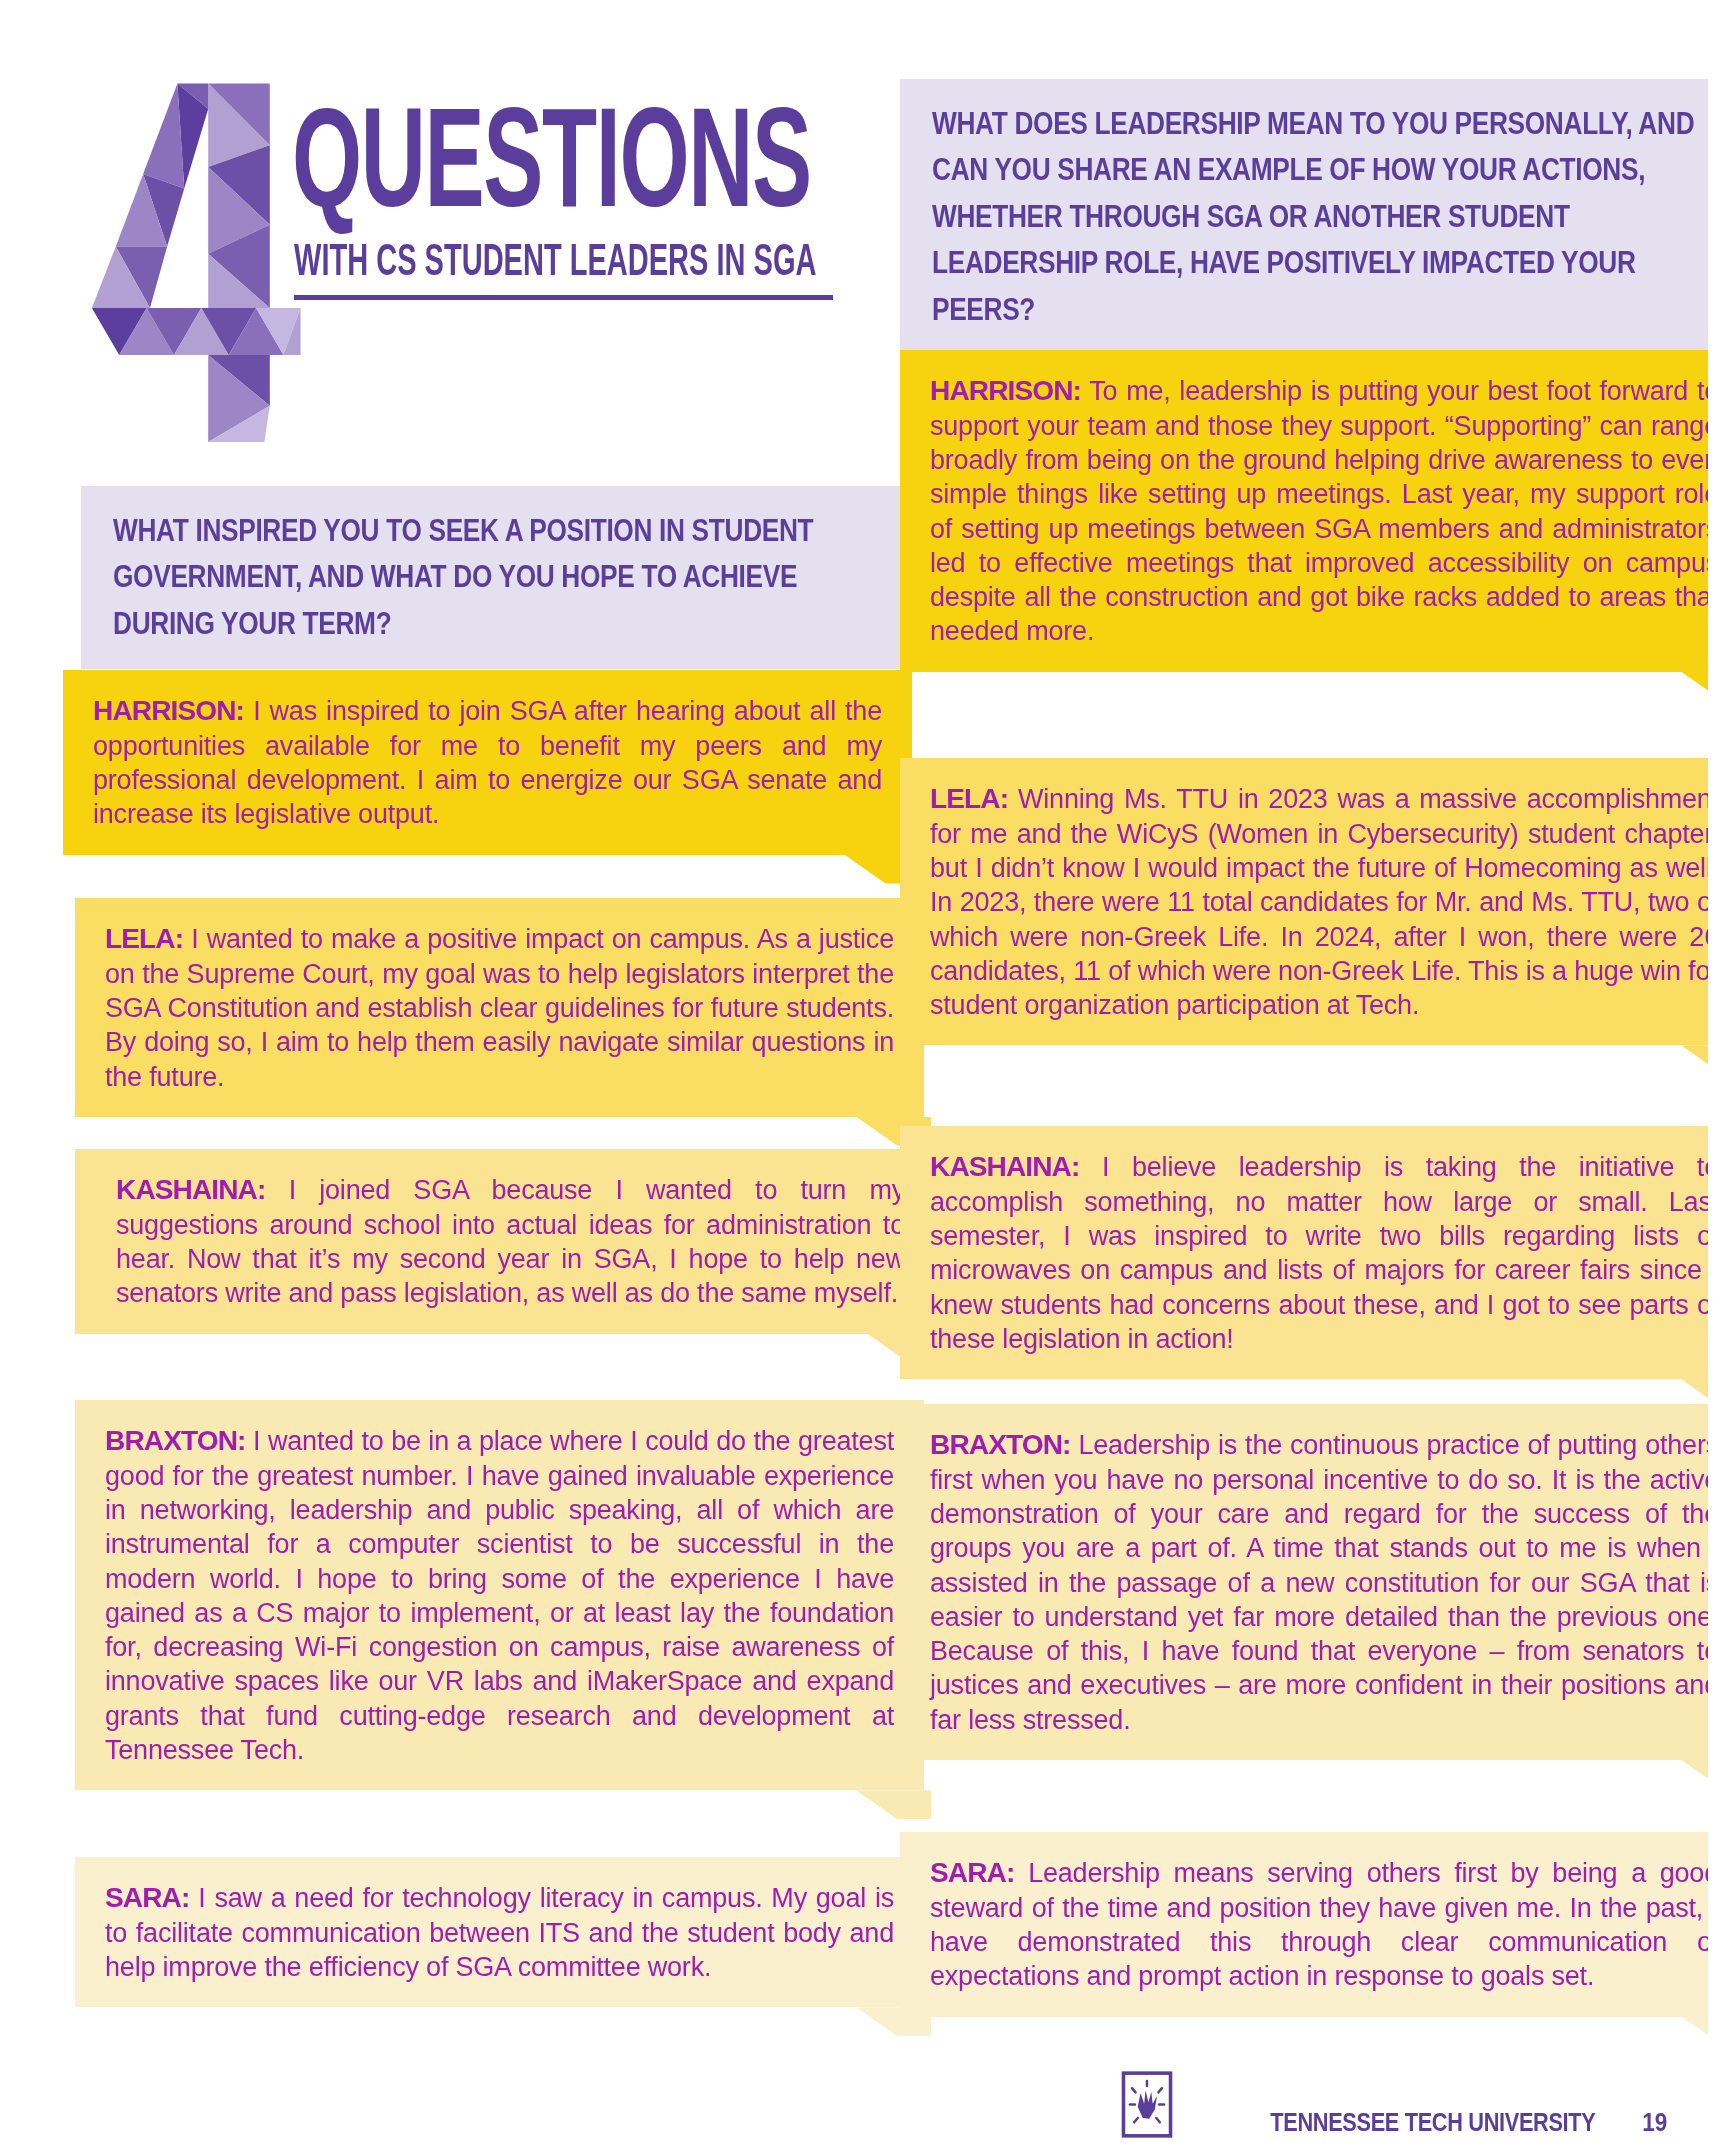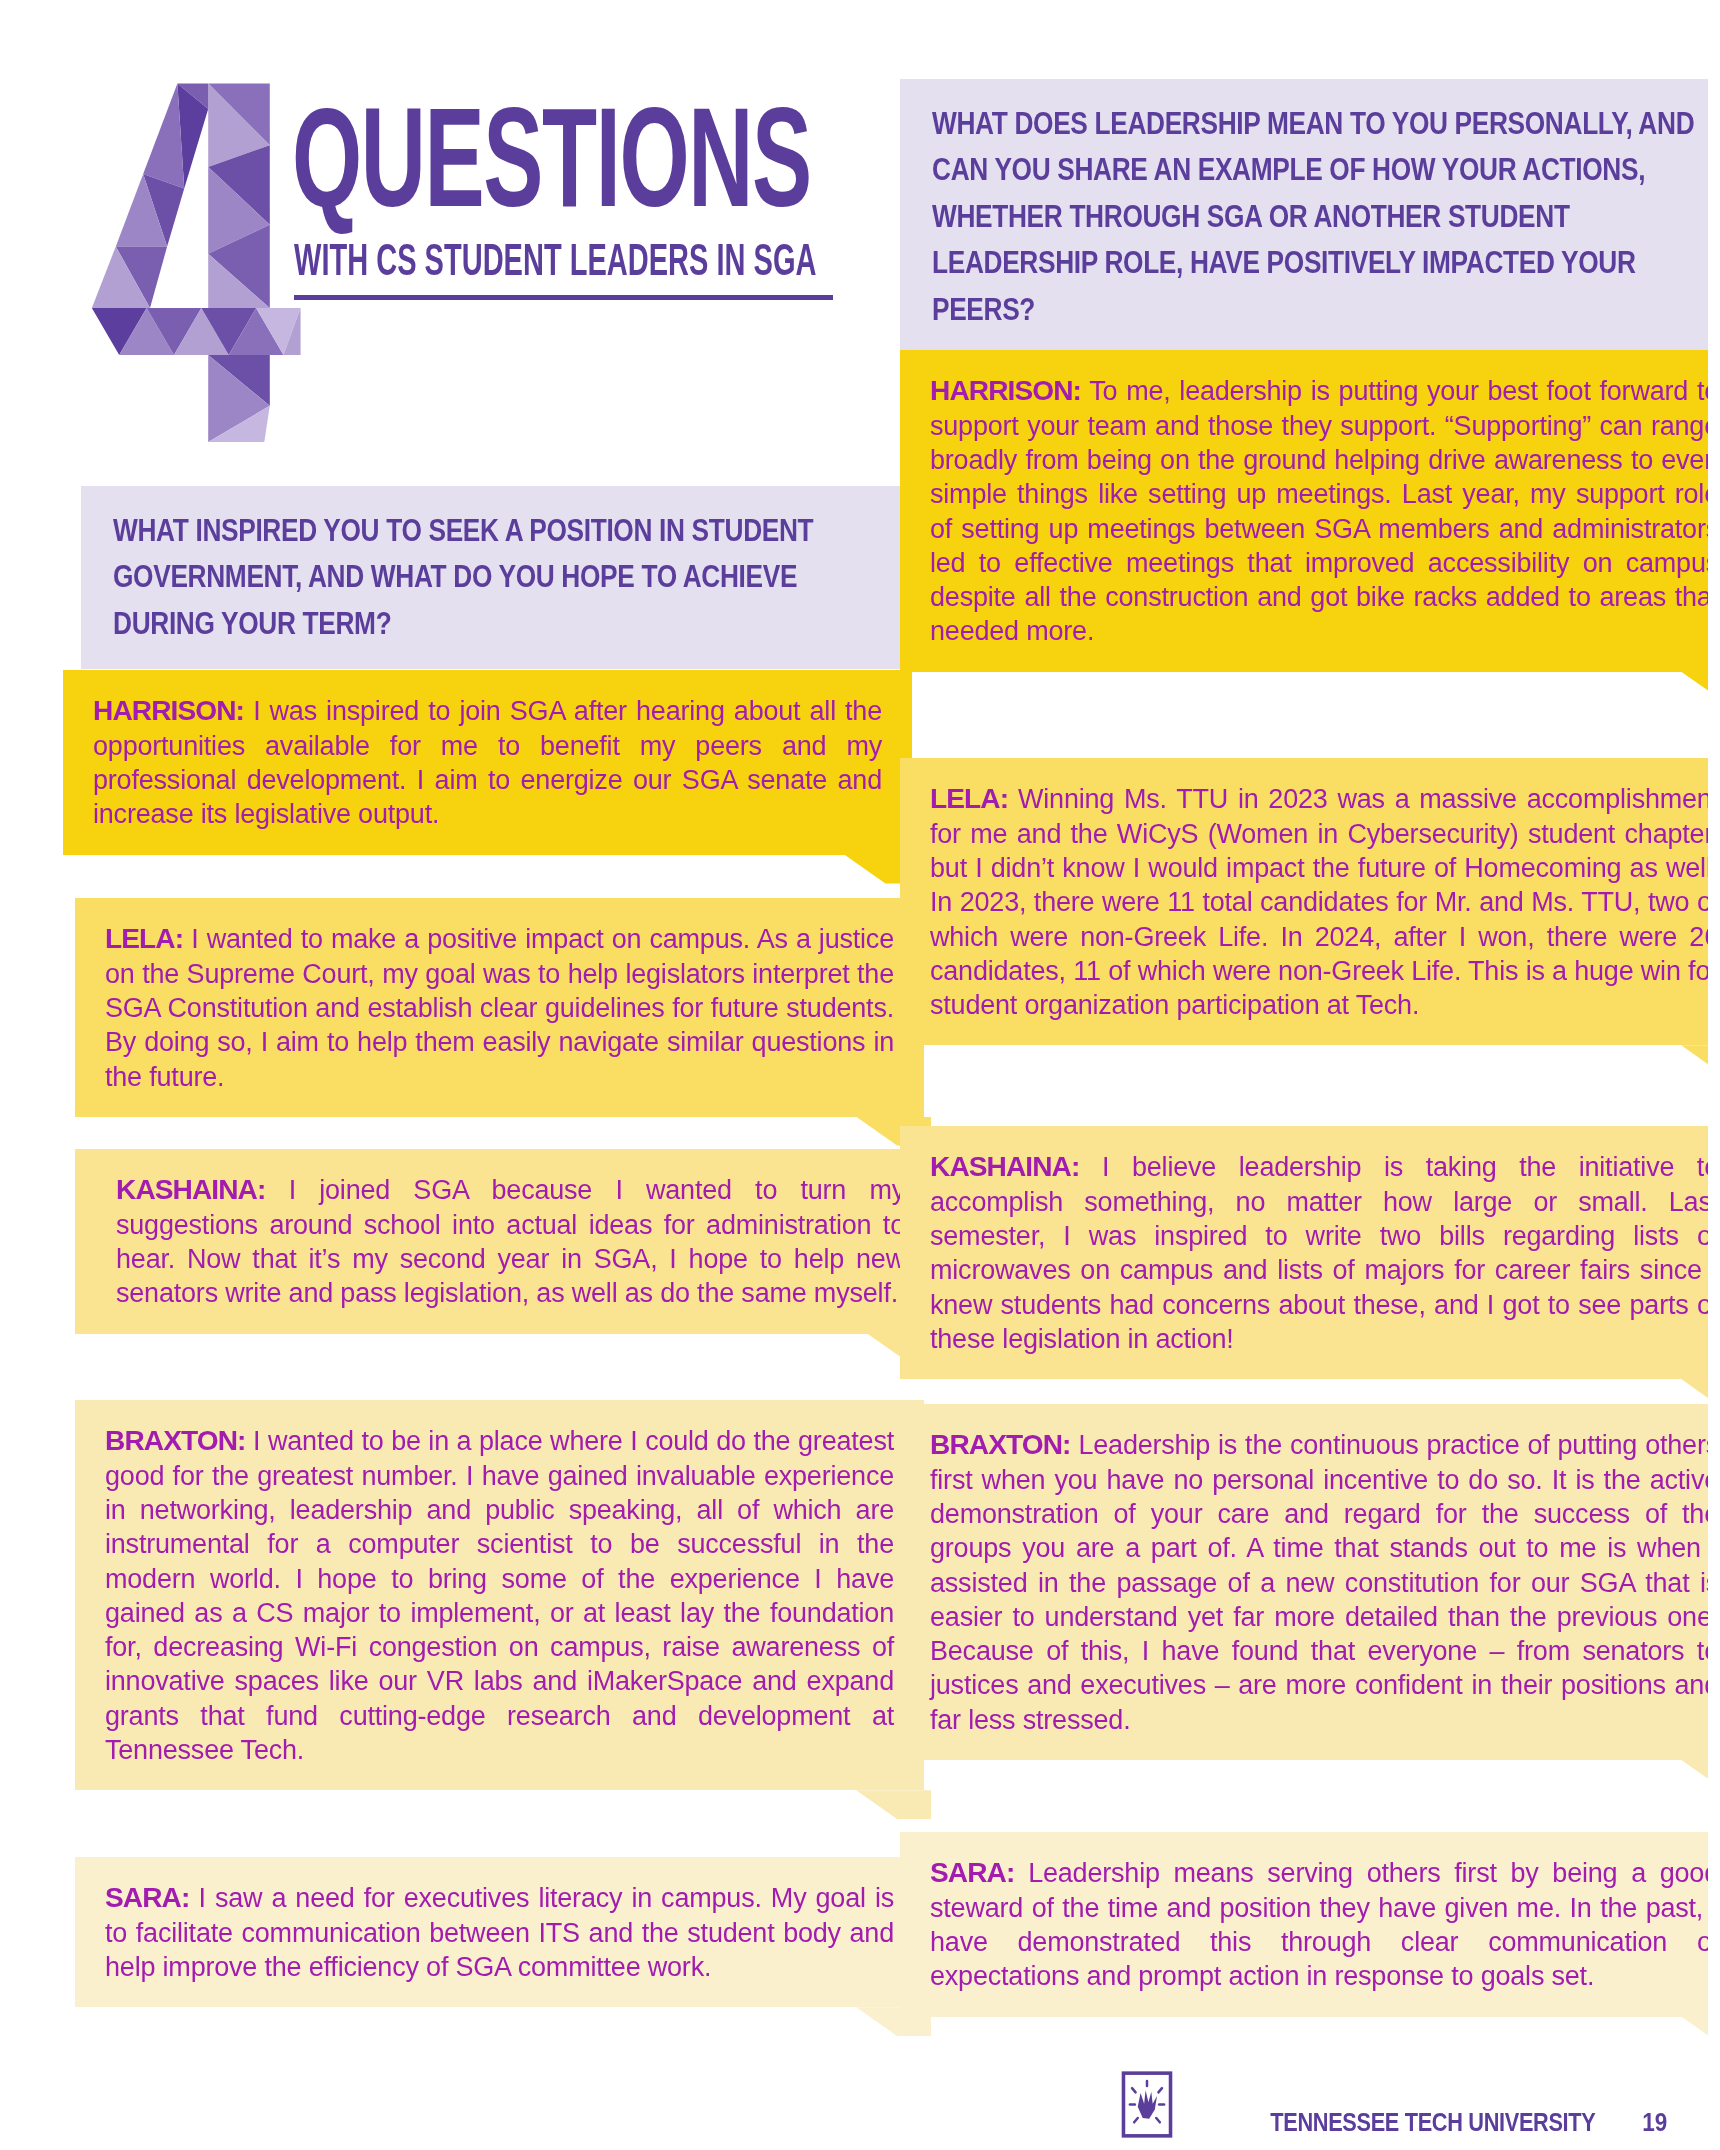--- a/index.html
+++ b/index.html
@@ -96,21 +96,21 @@
 
   <section class="bubble" style="left: 75px; top: 1149px; width: 789px; background: rgb(250, 228, 145); padding-left: 41px; --bub: #FAE491;">
     <p class="answer"><span class="speaker">KASHAINA:</span><span> I joined SGA because I wanted to turn my suggestions around school into actual ideas for administration to hear. Now that it’s my second year in SGA, I hope to help new senators write and pass legislation, as well as do the same myself.</span></p>
   </section>
 
   <section class="bubble" style="left: 75px; top: 1400px; width: 789px; background: rgb(249, 234, 180); --bub: #F9EAB4;">
     <p class="answer"><span class="speaker">BRAXTON:</span><span> I wanted to be in a place where I could do the greatest good for the greatest number. I have gained invaluable experience in networking, leadership and public speaking, all of which are instrumental for a computer scientist to be successful in the modern world. I hope to bring some of the experience I have gained as a CS major to implement, or at least lay the foundation for, decreasing Wi-Fi congestion on campus, raise awareness of innovative spaces like our VR labs and iMakerSpace and expand grants that fund cutting-edge research and development at Tennessee Tech.</span></p>
   </section>
 
   <section class="bubble" style="left: 75px; top: 1857px; width: 789px; background: rgb(250, 240, 206); --bub: #FAF0CE;">
-    <p class="answer"><span class="speaker">SARA:</span><span> I saw a need for executives literacy in campus. My goal is to facilitate communication between ITS and the student body and help improve the efficiency of SGA committee work.</span></p>
+    <p class="answer"><span class="speaker">SARA:</span><span> I saw a need for technology literacy in campus. My goal is to facilitate communication between ITS and the student body and help improve the efficiency of SGA committee work.</span></p>
   </section>
 
   <section class="bubble" style="left: 900px; top: 350px; width: 789px; background: rgb(246, 211, 14); --bub: #F6D30E;">
     <p class="answer"><span class="speaker">HARRISON:</span><span> To me, leadership is putting your best foot forward to support your team and those they support. “Supporting” can range broadly from being on the ground helping drive awareness to even simple things like setting up meetings. Last year, my support role of setting up meetings between SGA members and administrators led to effective meetings that improved accessibility on campus despite all the construction and got bike racks added to areas that needed more.</span></p>
   </section>
 
   <section class="bubble" style="left: 900px; top: 758px; width: 789px; background: rgb(250, 222, 99); --bub: #FADE63;">
     <p class="answer"><span class="speaker">LELA:</span><span> Winning Ms. TTU in 2023 was a massive accomplishment for me and the WiCyS (Women in Cybersecurity) student chapter, but I didn’t know I would impact the future of Homecoming as well. In 2023, there were 11 total candidates for Mr. and Ms. TTU, two of which were non-Greek Life. In 2024, after I won, there were 26 candidates, 11 of which were non-Greek Life. This is a huge win for student organization participation at Tech.</span></p>
   </section>
 

